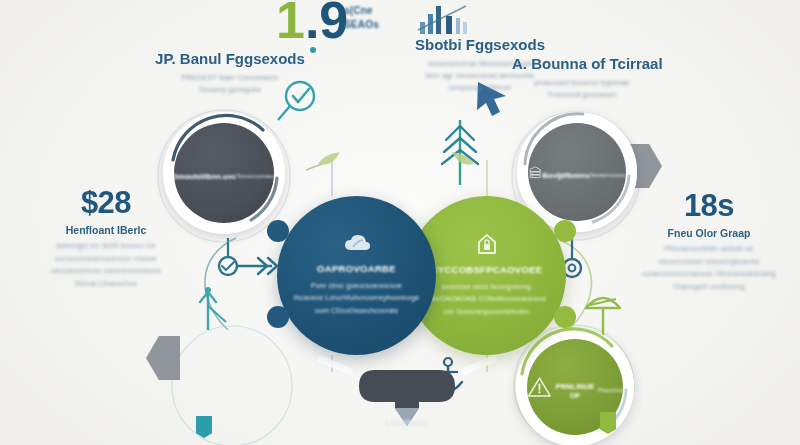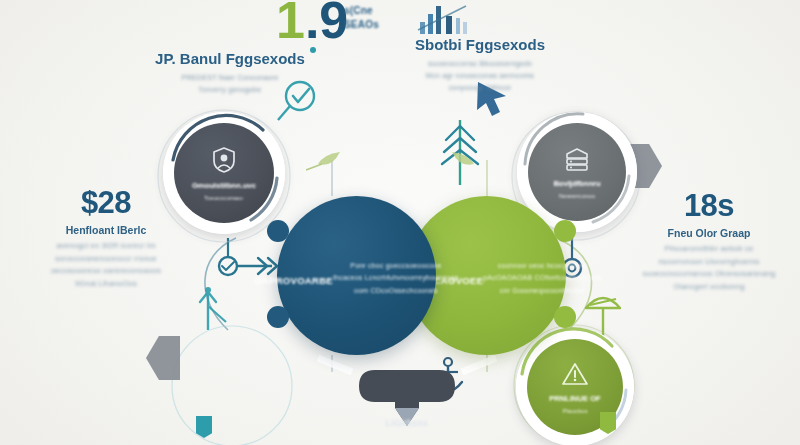--- a/index.html
+++ b/index.html
@@ -83,21 +83,21 @@
   }
   .dot-accent {
     position: absolute; width: 6px; height: 6px; border-radius: 50%;
     background: #2e9dab; filter: blur(0.4px);
   }
 
   
   .core {
     position: absolute;
     border-radius: 50%;
-    display: flex; flex-direction: row;
+    display: flex; flex-direction: column;
     align-items: center; justify-content: center;
     text-align: center;
     color: #ffffff;
   }
   #core-left {
     left: 277px; top: 196px; width: 159px; height: 159px;
     background: radial-gradient(circle at 36% 30%, #2a6286 0%, #1d5274 55%, #194866 100%);
     box-shadow: 0 5px 16px rgba(20,50,72,.28);
     z-index: 6;
   }
@@ -122,23 +122,23 @@
   .sat-wrap { position: absolute; }
   .sat-ring {
     position: absolute; inset: 0;
     border-radius: 50%;
     background: #ffffff;
     box-shadow: 0 3px 11px rgba(60,70,80,.20), inset 0 0 0 1px rgba(255,255,255,.9);
   }
   .sat {
     position: absolute;
     border-radius: 50%;
-    display: flex; flex-direction: column;
+    display: flex; flex-direction: row;
     align-items: center; justify-content: center;
-    text-align: left; color: #fff;
+    text-align: center; color: #fff;
   }
   .sat .lbl { font-size: 7.6px; font-weight: 700; margin-top: 7px; filter: blur(0.95px); }
   .sat .l2  { font-size: 6.2px; margin-top: 4px; opacity: .85; filter: blur(1.2px); }
 
   
   #banner-top {
     position: absolute; left: 360px; top: 86px; width: 98px; height: 72px;
     z-index: 4;
   }
   #banner-top .txt {
@@ -292,20 +292,27 @@
 
   <div class="callout" style="left:400px; top:36px; width:160px;">
     <div class="ttl">Sbotbi Fggsexods</div>
     <div class="sub">
       <span class="blurtxt soft">suuseoccorrac Bboceserngodx</span>
       <span class="blurtxt soft">Mcn agr roruseconas aenncoms</span>
       <span class="blurtxt soft">cuvyooogr 3dtncor</span>
     </div>
   </div>
 
+  <div class="callout" style="left:512px; top:55px; width:140px;">
+    <div class="ttl">A. Bounna of Tcirraal</div>
+    <div class="sub">
+      <span class="blurtxt soft">pnasccaof bcoorco bypnnae</span>
+      <span class="blurtxt soft">Tresrcoxd jpcoraoon</span>
+    </div>
+  </div>
 
   <div class="stat" style="left:36px; top:187px; width:140px;">
     <div class="num">$28</div>
     <div class="hl">Henfloant IBerlc</div>
     <div class="body">
       <span class="blurtxt softer">avenogcl ex 3t2R iconrcr lm</span>
       <span class="blurtxt softer">soroccoranenoceoccr rrsnue</span>
       <span class="blurtxt softer">oecoscooreoo oarsreoonoaoos</span>
       <span class="blurtxt softer">9Gnal.LlhanoOos</span>
     </div>

